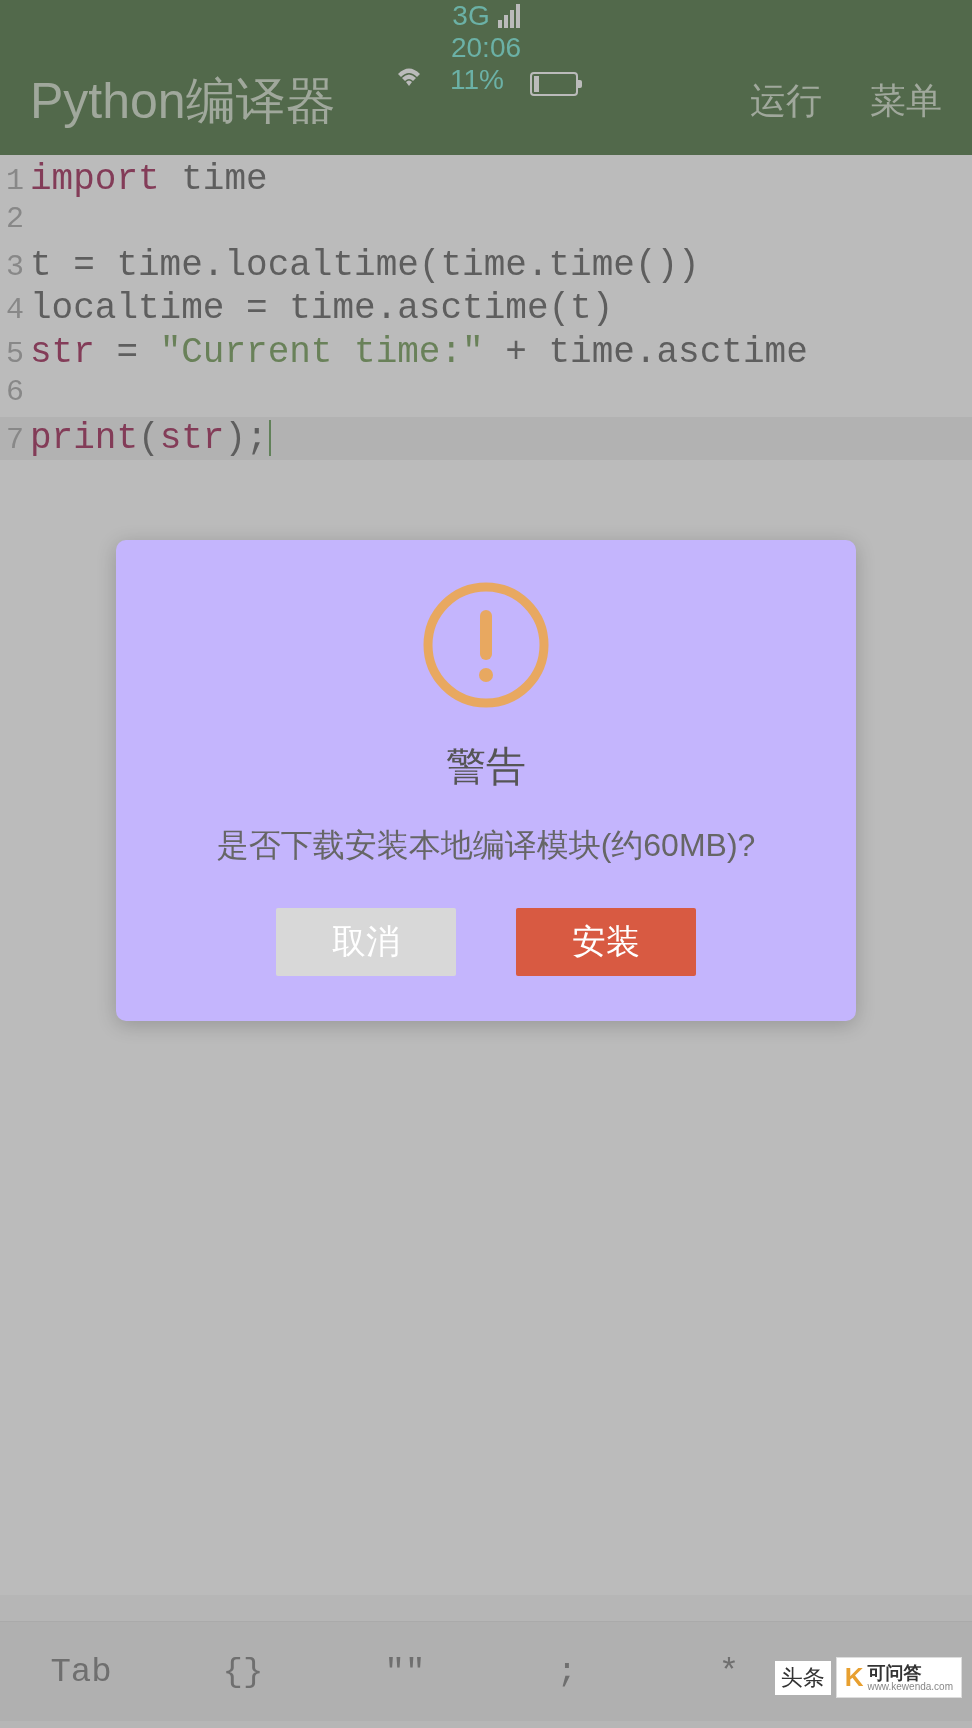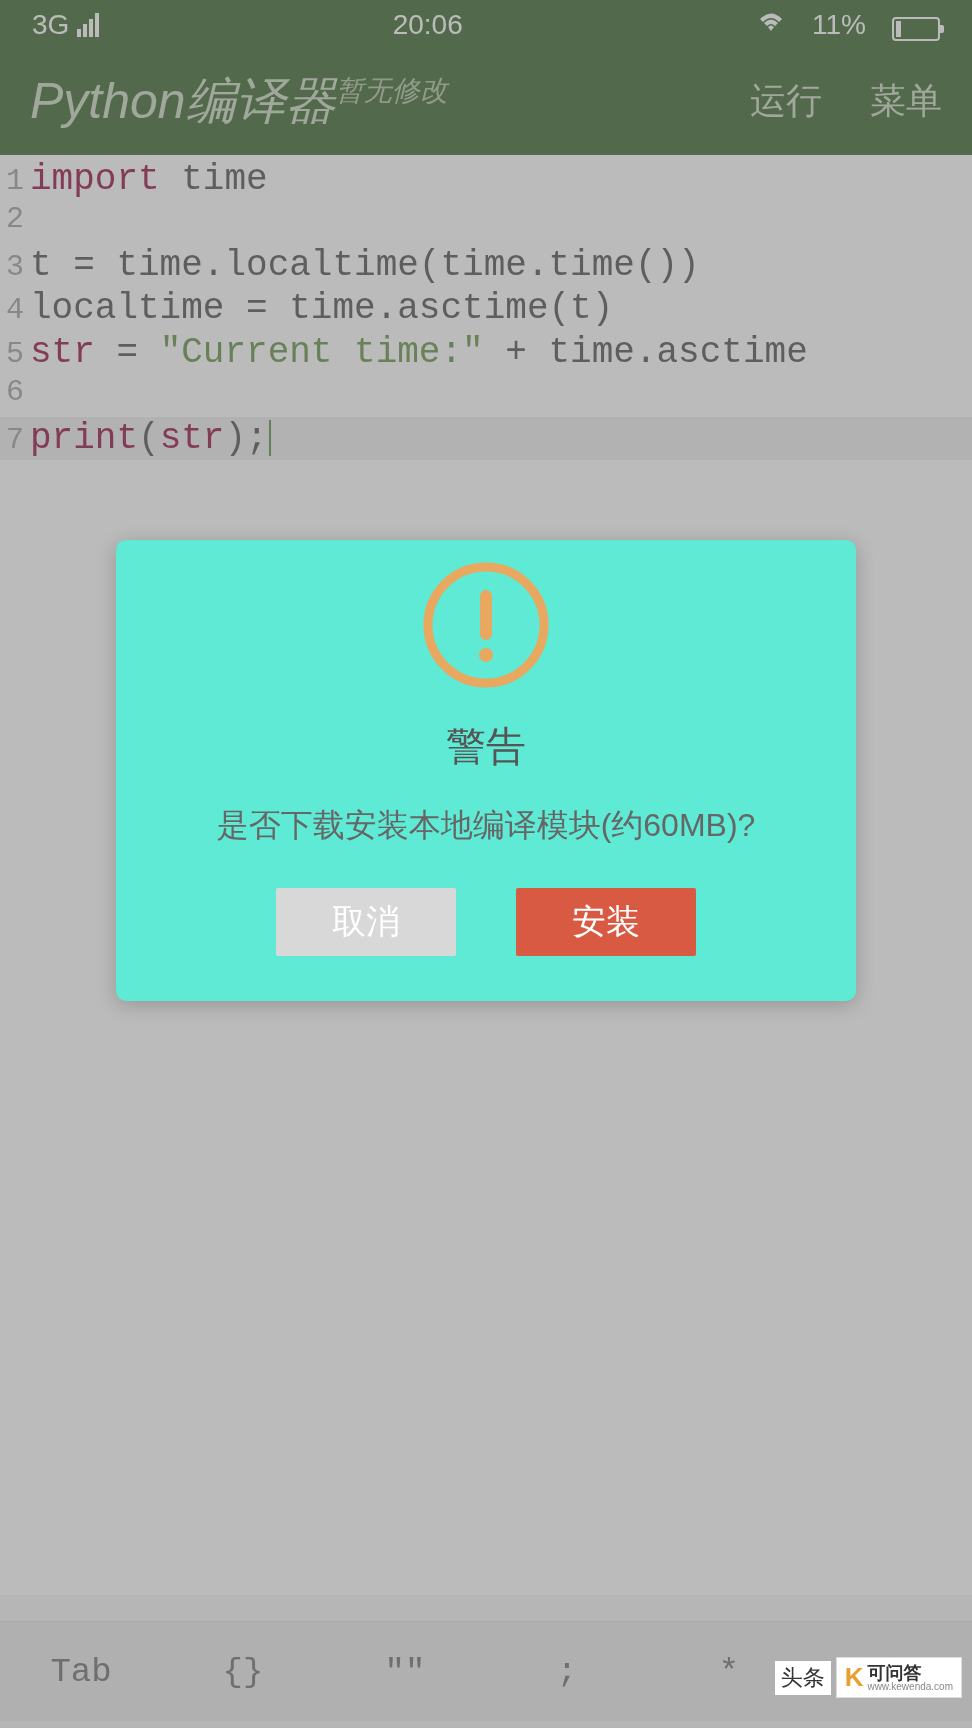--- a/index.html
+++ b/index.html
@@ -11,27 +11,28 @@
       width: 972px;
       height: 1728px;
       font-family: -apple-system, "Helvetica Neue", Arial, sans-serif;
       background: #f5f5f5;
       overflow: hidden;
       position: relative;
     }
     .status-bar {
       height: 50px;
       background: #2d5a1e;
-      color: #ffffff;
+      color: #5eead4;
       display: flex;
       align-items: center;
       justify-content: space-between;
-      padding: 0 32px;
+      padding: 0 8px;
       font-size: 28px;
       font-weight: 500;
+      flex-direction: column;
     }
     .status-left {
       display: flex;
       align-items: center;
       gap: 8px;
     }
     .status-right {
       display: flex;
       align-items: flex-end;
       gap: 26px;
@@ -80,22 +81,21 @@
     .app-header {
       background: #2d5a1e;
       color: white;
       padding: 18px 30px 20px;
       display: flex;
       align-items: center;
       justify-content: space-between;
     }
     .app-title-block {
       display: flex;
-      flex-direction: row;
-      font-style: italic;
+      flex-direction: column;
     }
     .app-title {
       font-size: 50px;
       font-weight: 400;
       color: #c8d8c0;
     }
     .app-subtitle {
       font-size: 28px;
       color: #a8c09a;
       margin-top: 4px;
@@ -173,23 +173,23 @@
       position: absolute;
       inset: 0;
       background: rgba(120, 120, 120, 0.5);
       display: flex;
       align-items: flex-start;
       justify-content: center;
       padding-top: 540px;
     }
     .modal {
       width: 740px;
-      background: #5eead4;
+      background: #c4b5fd;
       border-radius: 10px;
-      padding: 20px 30px 45px;
+      padding: 40px 30px 45px;
       text-align: center;
       box-shadow: 0 4px 20px rgba(0,0,0,0.2);
     }
     .modal-icon {
       margin: 0 auto 25px;
     }
     .modal-title {
       font-size: 40px;
       color: #555;
       margin-bottom: 30px;
@@ -287,21 +287,20 @@
     <span>11%</span>
     <span class="battery-icon">
         <span class="battery-fill"></span>
       </span>
   </div>
 </div>
 
 <div class="app-header">
   <div class="app-title-block">
     <div class="app-title">Python编译器</div>
-    <div class="app-subtitle">暂无修改</div>
   </div>
   <div class="header-actions">
     <div class="header-btn">运行</div>
     <div class="header-btn">菜单</div>
   </div>
 </div>
 
 <div class="editor" id="editor"><div class="code-line"><span class="line-num">1</span><span class="code-content"><span class="kw">import</span><span class="ident"> time</span></span></div><div class="code-line"><span class="line-num">2</span><span class="code-content"></span></div><div class="code-line"><span class="line-num">3</span><span class="code-content"><span class="ident">t = time.localtime(time.time())</span></span></div><div class="code-line"><span class="line-num">4</span><span class="code-content"><span class="ident">localtime = time.asctime(t)</span></span></div><div class="code-line"><span class="line-num">5</span><span class="code-content"><span class="kw">str</span><span class="ident"> = </span><span class="str">"Current time:"</span><span class="ident"> + time.asctime</span></span></div><div class="code-line"><span class="line-num">6</span><span class="code-content"></span></div><div class="code-line current"><span class="line-num">7</span><span class="code-content"><span class="kw">print</span><span class="ident">(</span><span class="kw">str</span><span class="ident">);</span><span class="cursor"></span></span></div></div>
 
 <div class="bottom-bar" id="bottom-bar">

